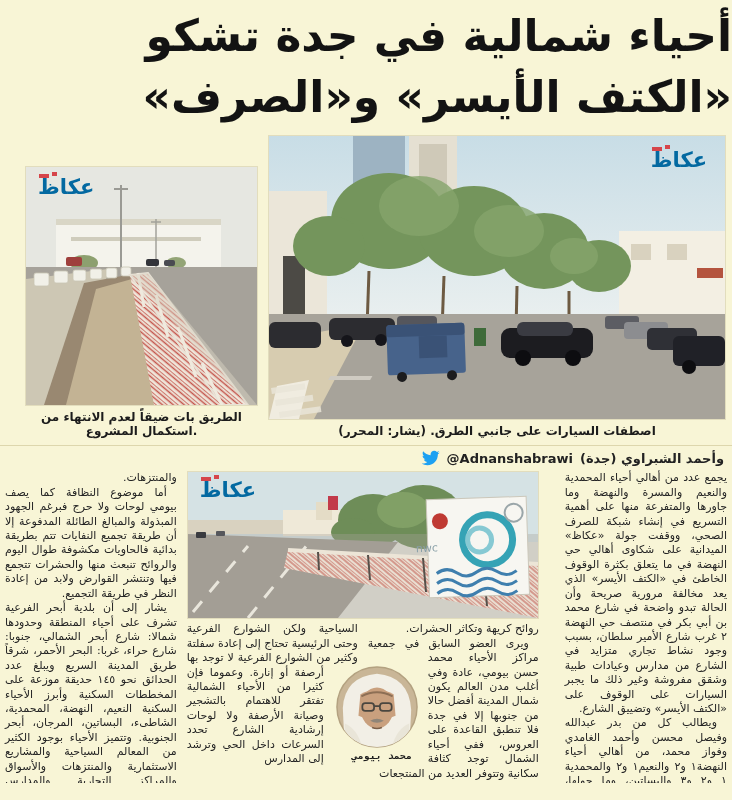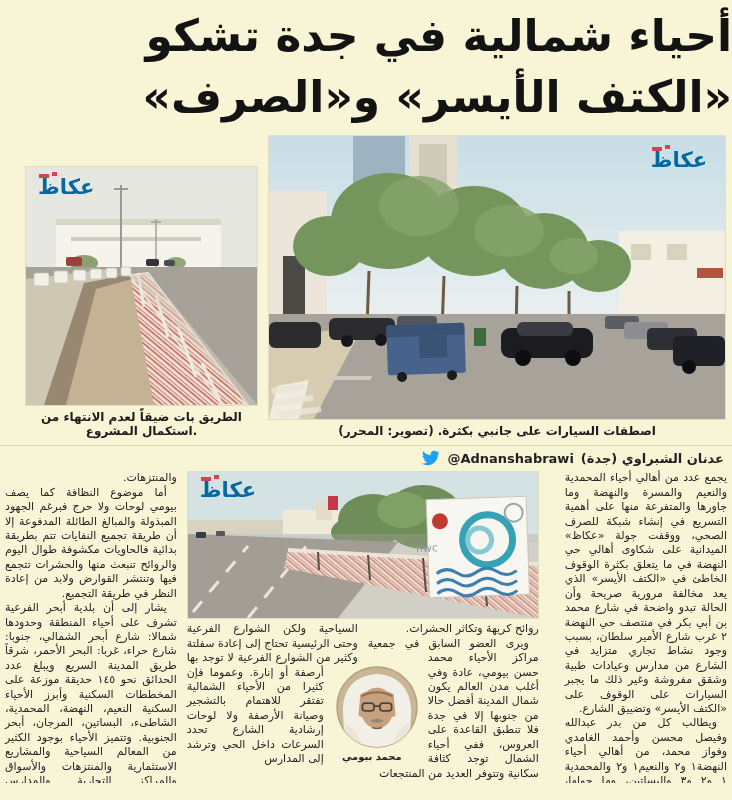--- a/index.html
+++ b/index.html
@@ -38,21 +38,21 @@
   .col p{margin:0;}
   .col p.ind{text-indent:10px;}
   .col1{width:170px;margin-left:16px;}
   .mid{width:352px;}
   .col4{width:180px;}
   .mid-cols{display:flex;direction:rtl;gap:10px;margin-top:3px;}
   .col2,.col3{width:171px;}
 
   
   .portrait-float{float:left;width:90px;margin:0 6px 0 -36px;
-                  shape-outside:inset(28px 0 0 0);text-align:center;}
+                  shape-outside:inset(28px 0 0 0);font-family:Liberation Mono, monospace;}
   .portrait-float svg{display:block;margin:28px auto 0;}
   .portrait-cap{font-size:10px;font-weight:700;margin-top:1px;color:#1c1c1c;}
   .col3-spacer{float:right;width:34px;height:152px;shape-outside:inset(44px 0 0 0);}
 </style>
 </head>
 <body>
 
 <div class="page">
 
   <h1 class="headline" style="margin:0;">
@@ -189,28 +189,28 @@
           </g>
           <g fill="#cfcbc2">
               <rect x="200" y="240" width="42" height="4" transform="skewX(-30)"></rect>
             </g>
         </svg>
         <div class="okaz" style="top:14px;right:18px;">
           <i class="r1"></i><i class="r2"></i>
           <span>عكاظ</span>
         </div>
       </div>
-      <figcaption>اصطفات السيارات على جانبي بكثرة. (تصوير: المحرر)</figcaption>
+      <figcaption>اصطفات السيارات على جانبي الطرق. (يشار: المحرر)</figcaption>
     </figure>
   </div>
 
   <hr class="divider">
 
   <div class="byline">
-    <span>عدنان الشبراوي (جدة)</span>
+    <span>وأحمد الشبراوي (جدة)</span>
     <span style="direction:ltr;">@Adnanshabrawi</span>
     <span>
       <svg width="19" height="16" viewBox="0 0 24 20" fill="#1da1f2">
         <path d="M23.6 2.9c-.8.4-1.7.6-2.6.8.9-.6 1.6-1.5 2-2.5-.9.5-1.9.9-2.9 1.1C19.2 1.4 18 .8 16.7.8c-2.5 0-4.6 2-4.6 4.6 0 .4 0 .7.1 1-3.8-.2-7.2-2-9.5-4.8-.4.7-.6 1.5-.6 2.3 0 1.6.8 3 2 3.8-.7 0-1.5-.2-2.1-.6v.1c0 2.2 1.6 4.1 3.7 4.5-.4.1-.8.2-1.2.2-.3 0-.6 0-.9-.1.6 1.8 2.3 3.2 4.3 3.2-1.6 1.2-3.6 2-5.7 2H1c2 1.3 4.5 2.1 7.1 2.1 8.5 0 13.2-7.1 13.2-13.2v-.6c.9-.7 1.7-1.5 2.3-2.4z"></path>
       </svg>
     </span>
   </div>
 
   <div class="article">
 

